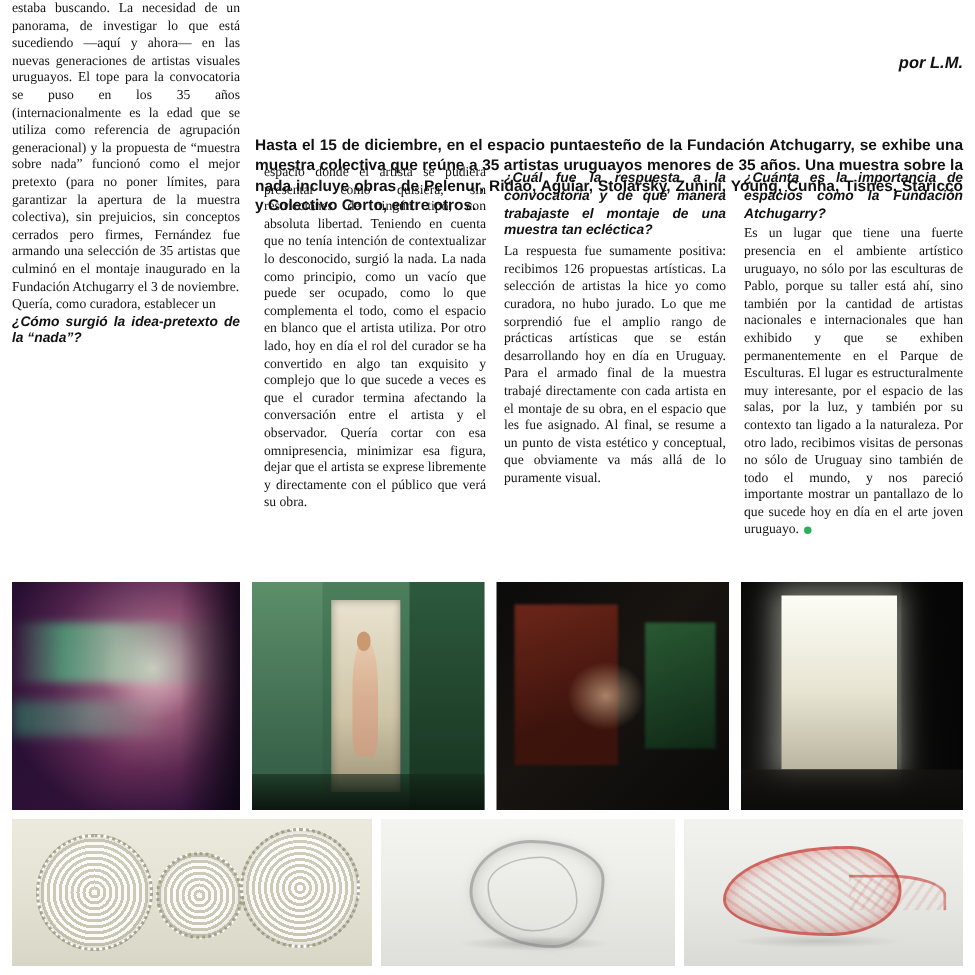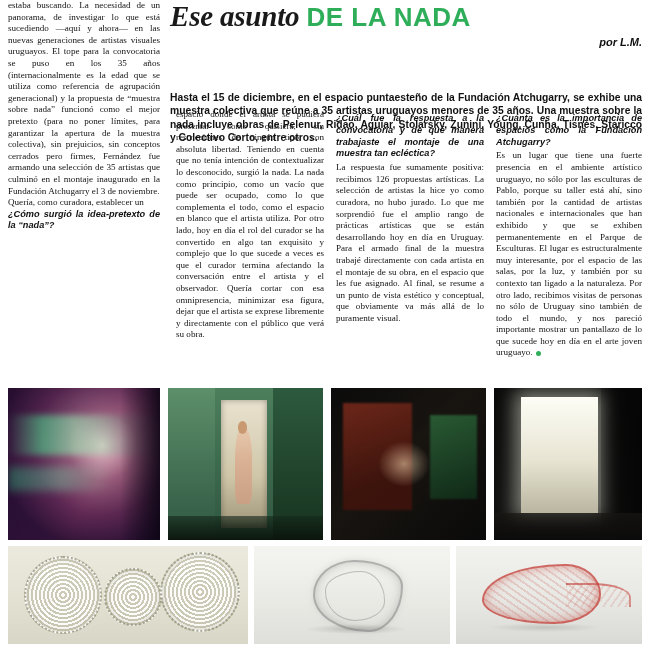--- a/index.html
+++ b/index.html
@@ -283,23 +283,20 @@
   #ph7 .shadow {
     position:absolute; left:18%; bottom:12%; width:60%; height:9%;
     background: radial-gradient(ellipse at center, rgba(130,130,130,0.3), rgba(0,0,0,0) 70%);
   }
 </style>
 </head>
 <body>
 
 <div class="page">
 
-  <div class="headline">
-    <span class="h-italic">Ese asunto </span><span class="h-green">DE LA NADA</span>
-  </div>
   <div class="byline">por L.M.</div>
 
   <div class="lead">Hasta el 15 de diciembre, en el espacio puntaesteño de la Fundación Atchugarry, se exhibe una muestra colectiva que reúne a 35 artistas uruguayos menores de 35 años. Una muestra sobre la nada incluye obras de Pelenur, Ridao, Aguiar, Stolarsky, Zunini, Young, Cunha, Tisnés, Staricco y Colectivo Corto, entre otros.</div>
 
   <div class="col" id="col1">
     <p>estaba buscando. La necesidad de un panorama, de investigar lo que está sucediendo —aquí y ahora— en las nuevas generaciones de artistas visuales uruguayos. El tope para la convocatoria se puso en los 35 años (internacionalmente es la edad que se utiliza como referencia de agrupación generacional) y la propuesta de “muestra sobre nada” funcionó como el mejor pretexto (para no poner límites, para garantizar la apertura de la muestra colectiva), sin prejuicios, sin conceptos cerrados pero firmes, Fernández fue armando una selección de 35 artistas que culminó en el montaje inaugurado en la Fundación Atchugarry el 3 de noviembre.</p>
     <p>Quería, como curadora, establecer un</p>
     <p>
         <span class="q">¿Cómo surgió la idea-pretexto de la “nada”?</span>
       </p>

